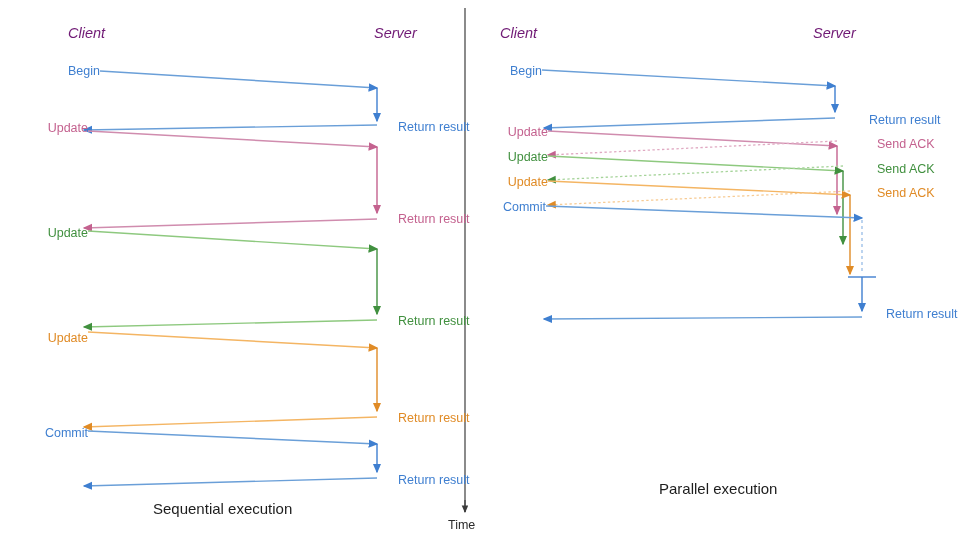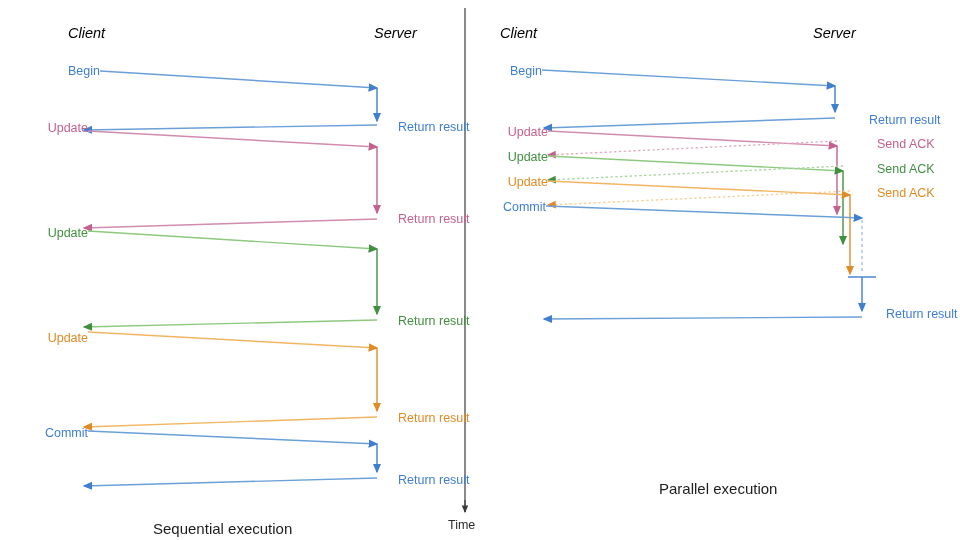--- a/index.html
+++ b/index.html
@@ -5,21 +5,21 @@
 <style>
   html,body{margin:0;padding:0;background:#ffffff;}
   body{
     width:960px;height:540px;overflow:hidden;
     font-family:"Liberation Sans","DejaVu Sans",sans-serif;
     color:#3c3c3c;
   }
   #stage{position:relative;width:960px;height:540px;}
   svg.diagram{position:absolute;left:0;top:0;width:960px;height:540px;}
   .lane-title{
-    position:absolute;font-style:italic;font-size:14.5px;color:#000000;
+    position:absolute;font-style:italic;font-size:14.5px;color:#701a75;
     white-space:nowrap;
   }
   .caption{
     position:absolute;font-size:15px;color:#1d1d1d;white-space:nowrap;
   }
   .time-label{
     position:absolute;font-size:12.5px;color:#2b2b2b;white-space:nowrap;
   }
   .msg-label{
     position:absolute;font-size:12.5px;white-space:nowrap;line-height:1;
@@ -144,18 +144,18 @@
   <div class="msg-label right" style="left:852px; top:120px; color:#3f7fd0;">Return result</div>
   <div class="msg-label left" style="left:548px; top:132px; color:#c4628f;">Update</div>
   <div class="msg-label right" style="left:860px; top:144px; color:#c4628f;">Send ACK</div>
   <div class="msg-label left" style="left:548px; top:157px; color:#41903f;">Update</div>
   <div class="msg-label right" style="left:860px; top:169px; color:#41903f;">Send ACK</div>
   <div class="msg-label left" style="left:548px; top:182px; color:#e08b26;">Update</div>
   <div class="msg-label right" style="left:860px; top:193px; color:#e08b26;">Send ACK</div>
   <div class="msg-label left" style="left:546px; top:207px; color:#3f7fd0;">Commit</div>
   <div class="msg-label right" style="left:869px; top:314px; color:#3f7fd0;">Return result</div>
 
-  <div class="caption" style="left:153px; top:520px;">Sequential execution</div>
+  <div class="caption" style="left:153px; top:500px;">Sequential execution</div>
   <div class="caption" style="left:659px; top:480px;">Parallel execution</div>
 
   <div class="time-label" style="left:448px; top:518px;">Time</div>
 
 </div>
 
 </body></html>

